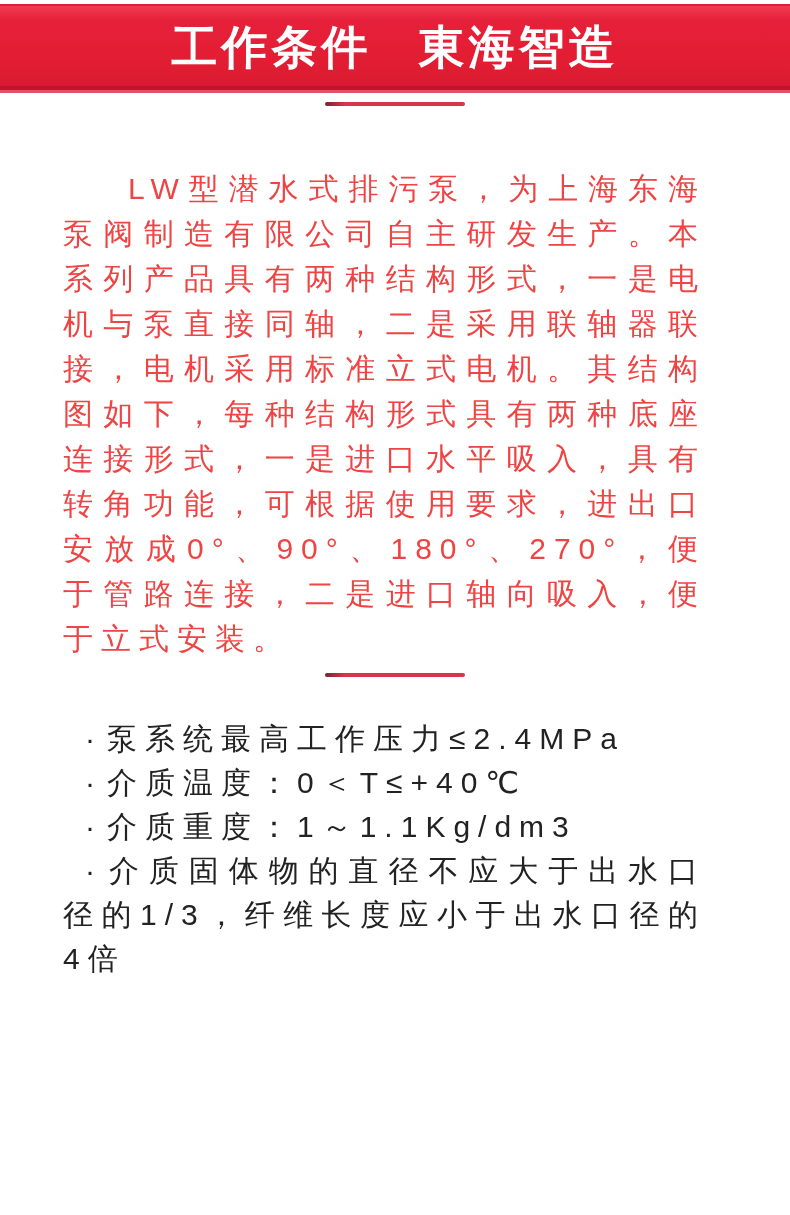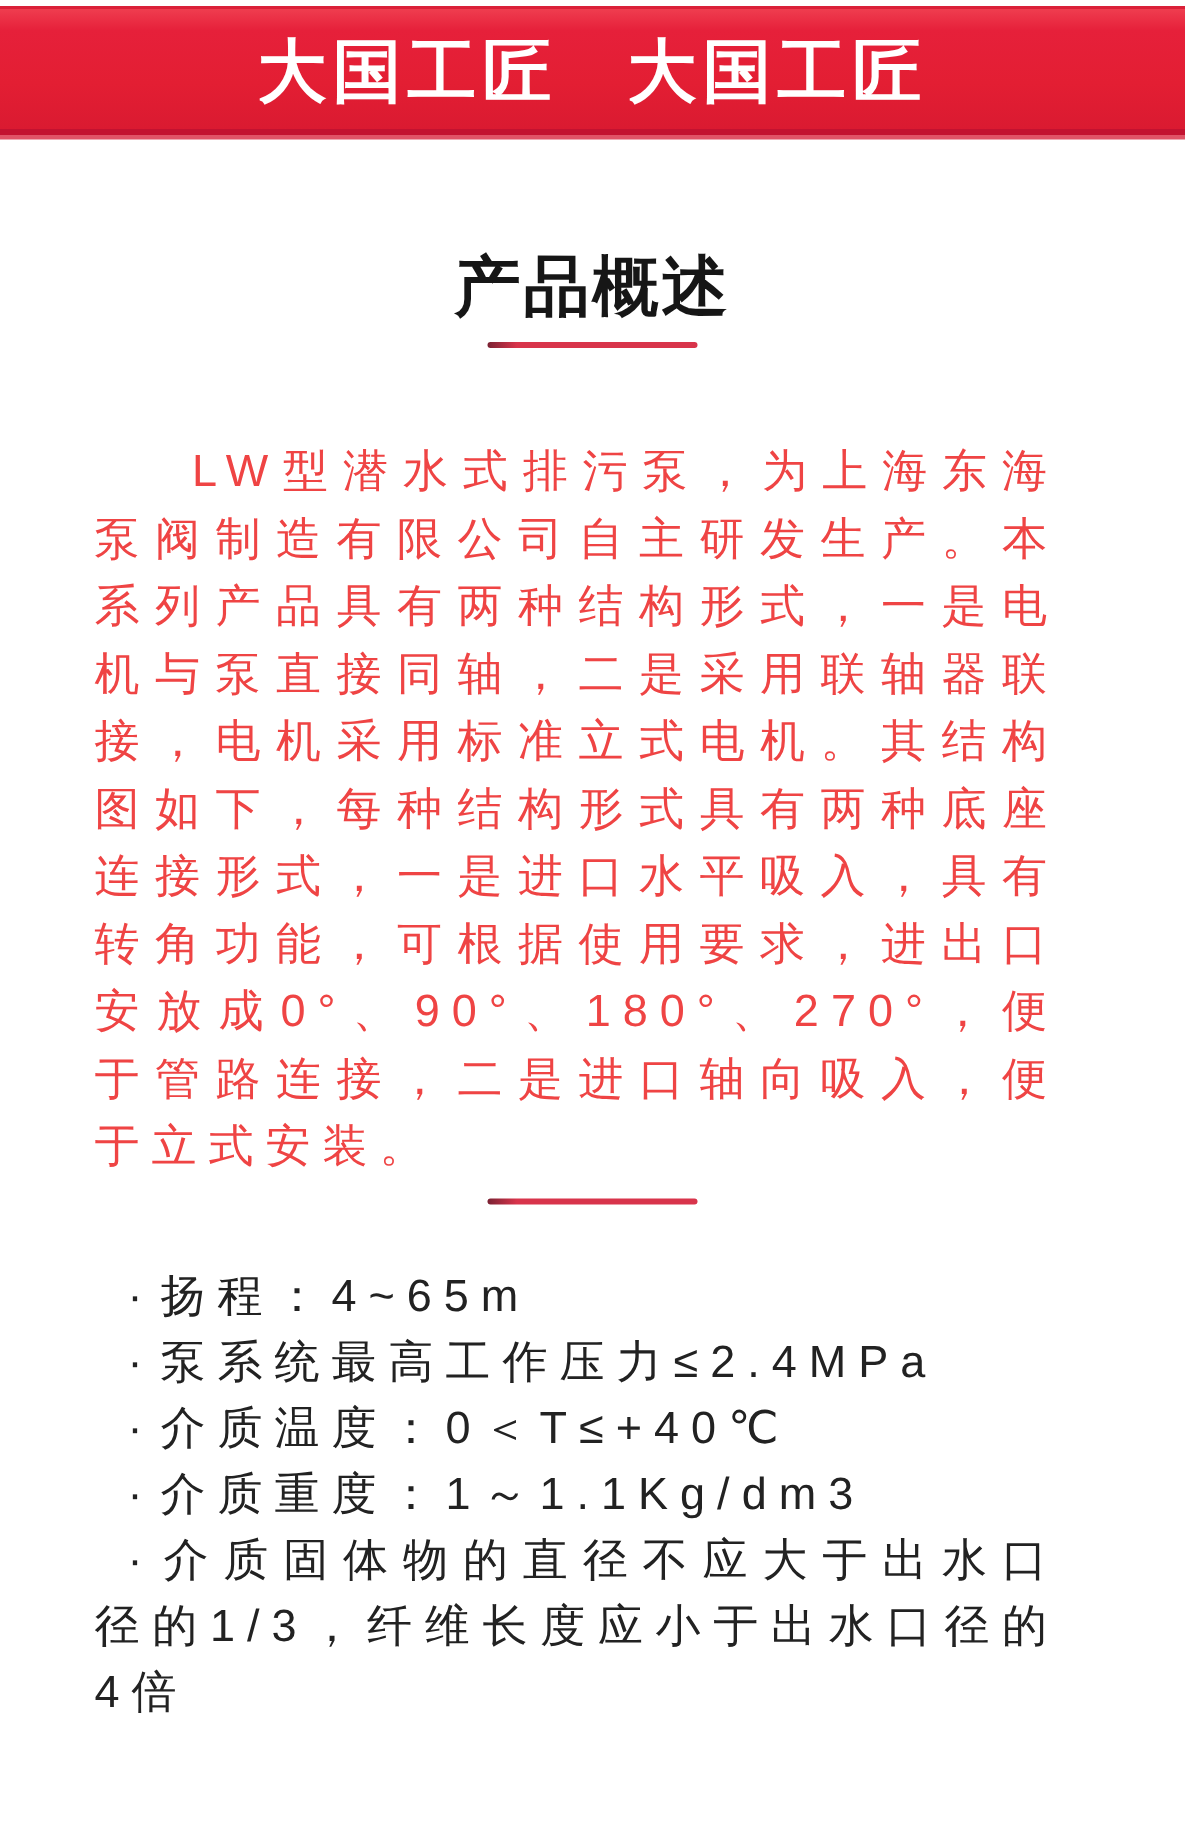--- a/index.html
+++ b/index.html
@@ -89,31 +89,29 @@
     display: inline-block;
     text-indent: 0;
     margin-right: 4px;
     color: #222222;
   }
 </style>
 </head>
 <body>
 
 <header class="banner">
-  <div class="slogan">大国工匠 大国工匠</div>
+  <div class="slogan">工作条件 東海智造</div>
 </header>
 
 <section>
-  <h2 class="section-title">产品概述</h2>
   <div class="title-underline"></div>
   <p class="overview-text">LW型潜水式排污泵，为上海东海泵阀制造有限公司自主研发生产。本系列产品具有两种结构形式，一是电机与泵直接同轴，二是采用联轴器联接，电机采用标准立式电机。其结构图如下，每种结构形式具有两种底座连接形式，一是进口水平吸入，具有转角功能，可根据使用要求，进出口安放成0°、90°、180°、270°，便于管路连接，二是进口轴向吸入，便于立式安装。</p>
 </section>
 
 <section>
   <div class="title-underline"></div>
   <ul class="conditions-list">
-    <li><span class="bullet">·</span><span>扬程：4~65m</span></li>
     <li><span class="bullet">·</span><span>泵系统最高工作压力≤2.4MPa</span></li>
     <li><span class="bullet">·</span><span>介质温度：0＜T≤+40℃</span></li>
     <li><span class="bullet">·</span><span>介质重度：1～1.1Kg/dm3</span></li>
     <li><span class="bullet">·</span><span>介质固体物的直径不应大于出水口径的1/3，纤维长度应小于出水口径的4倍</span></li>
   </ul>
 </section>
 
 </body></html>

